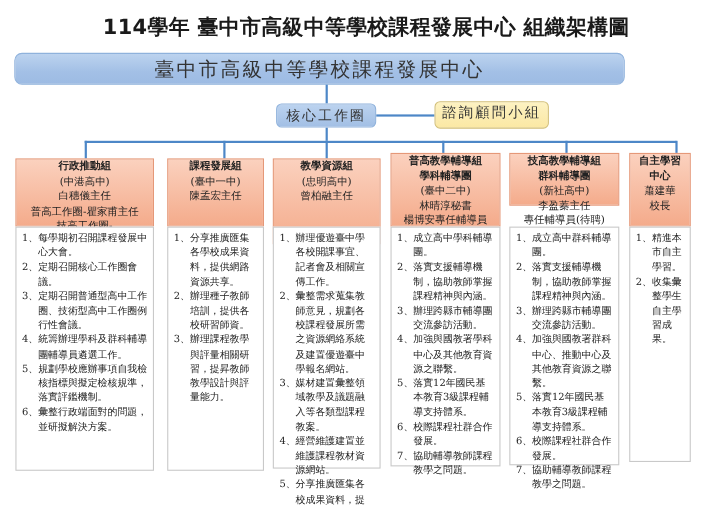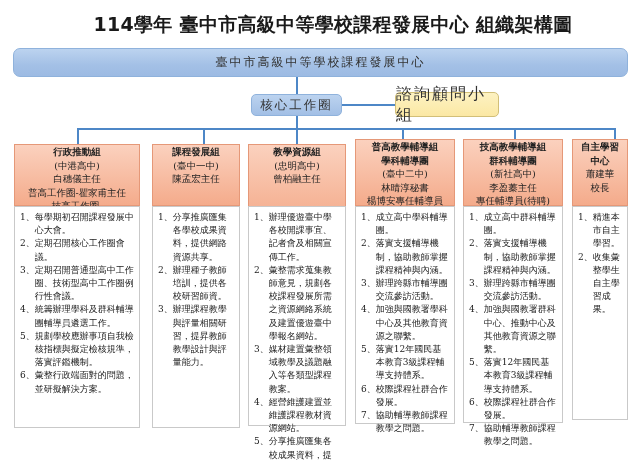--- a/index.html
+++ b/index.html
@@ -5,40 +5,40 @@
   * { box-sizing: border-box; margin: 0; padding: 0; }
   html, body { width: 642px; height: 463px; background: #ffffff; overflow: hidden; }
   body { position: relative; font-family: "DejaVu Serif", "Liberation Serif", serif; color: #222; }
 
   .title {
     position: absolute; left: 0; top: 12px; width: 642px; text-align: center;
     font-family: "DejaVu Sans", "Liberation Sans", sans-serif;
     font-weight: bold; font-size: 19px; color: #1a1a1a; letter-spacing: 0.3px; padding-left: 24px;
   }
   .top-box {
-    position: absolute; left: 13px; top: 48px; width: 615px; height: 29px;
+    position: absolute; left: 13px; top: 48px; width: 555px; height: 29px;
     border-radius: 7px; border: 1px solid #8fb2dc;
     background: linear-gradient(#bcd3ef, #a3c0e6 60%, #9dbbe3);
     display: flex; align-items: center; justify-content: center;
-    font-size: 12px; color: #333; letter-spacing: 2px;
+    font-size: 18px; color: #333; letter-spacing: 2px;
   }
   .line { position: absolute; background: #4d87c7; }
   .core-box {
     position: absolute; left: 251px; top: 94px; width: 91px; height: 22px;
     border-radius: 5px; border: 1px solid #8fb2dc;
     background: linear-gradient(#bcd3ef, #a2bfe5);
     display: flex; align-items: center; justify-content: center;
     font-size: 12.5px; color: #333; letter-spacing: 2px;
   }
   .advisor-box {
     position: absolute; left: 395px; top: 92px; width: 104px; height: 25px;
     border-radius: 5px; border: 1px solid #d2bf78;
     background: linear-gradient(#fdf2c2, #fbe8a4);
-    display: flex; align-items: center; justify-content: center;
-    font-size: 16px; color: #333; letter-spacing: 2px;
+    display: flex; justify-content: center;
+    font-size: 13px; color: #333; letter-spacing: 2px;
   }
   .col { position: absolute; }
   .head {
     position: absolute; left: 0; right: 0;
     border: 1px solid #e59878;
     background: linear-gradient(#fbd1be, #f4ab8b);
     display: flex; flex-direction: column; align-items: center; 
     font-size: 9.5px; line-height: 13.5px; text-align: center; color: #222;
   }
   .head .name { font-weight: bold; }
@@ -200,21 +200,21 @@
         <span class="txt">校際課程社群合作發展。</span>
       </div>
     <div class="duty">
         <span class="num">7、</span>
         <span class="txt">協助輔導教師課程教學之問題。</span>
       </div>
   </div>
 </div>
 
 <div class="col" style="left:463px; top:139px; width:100px;">
-  <div class="head" style="top:0; height:67px;">
+  <div class="head" style="top:0; height:48px;">
     <div class="name">技高教學輔導組</div>
     <div class="name">群科輔導團</div>
     <div>(新社高中)</div>
     <div>李盈蓁主任</div>
     <div>專任輔導員(待聘)</div>
   </div>
   <div class="body" style="top:67px; height:217px;">
     <div class="duty">
         <span class="num">1、</span>
         <span class="txt">成立高中群科輔導團。</span>

